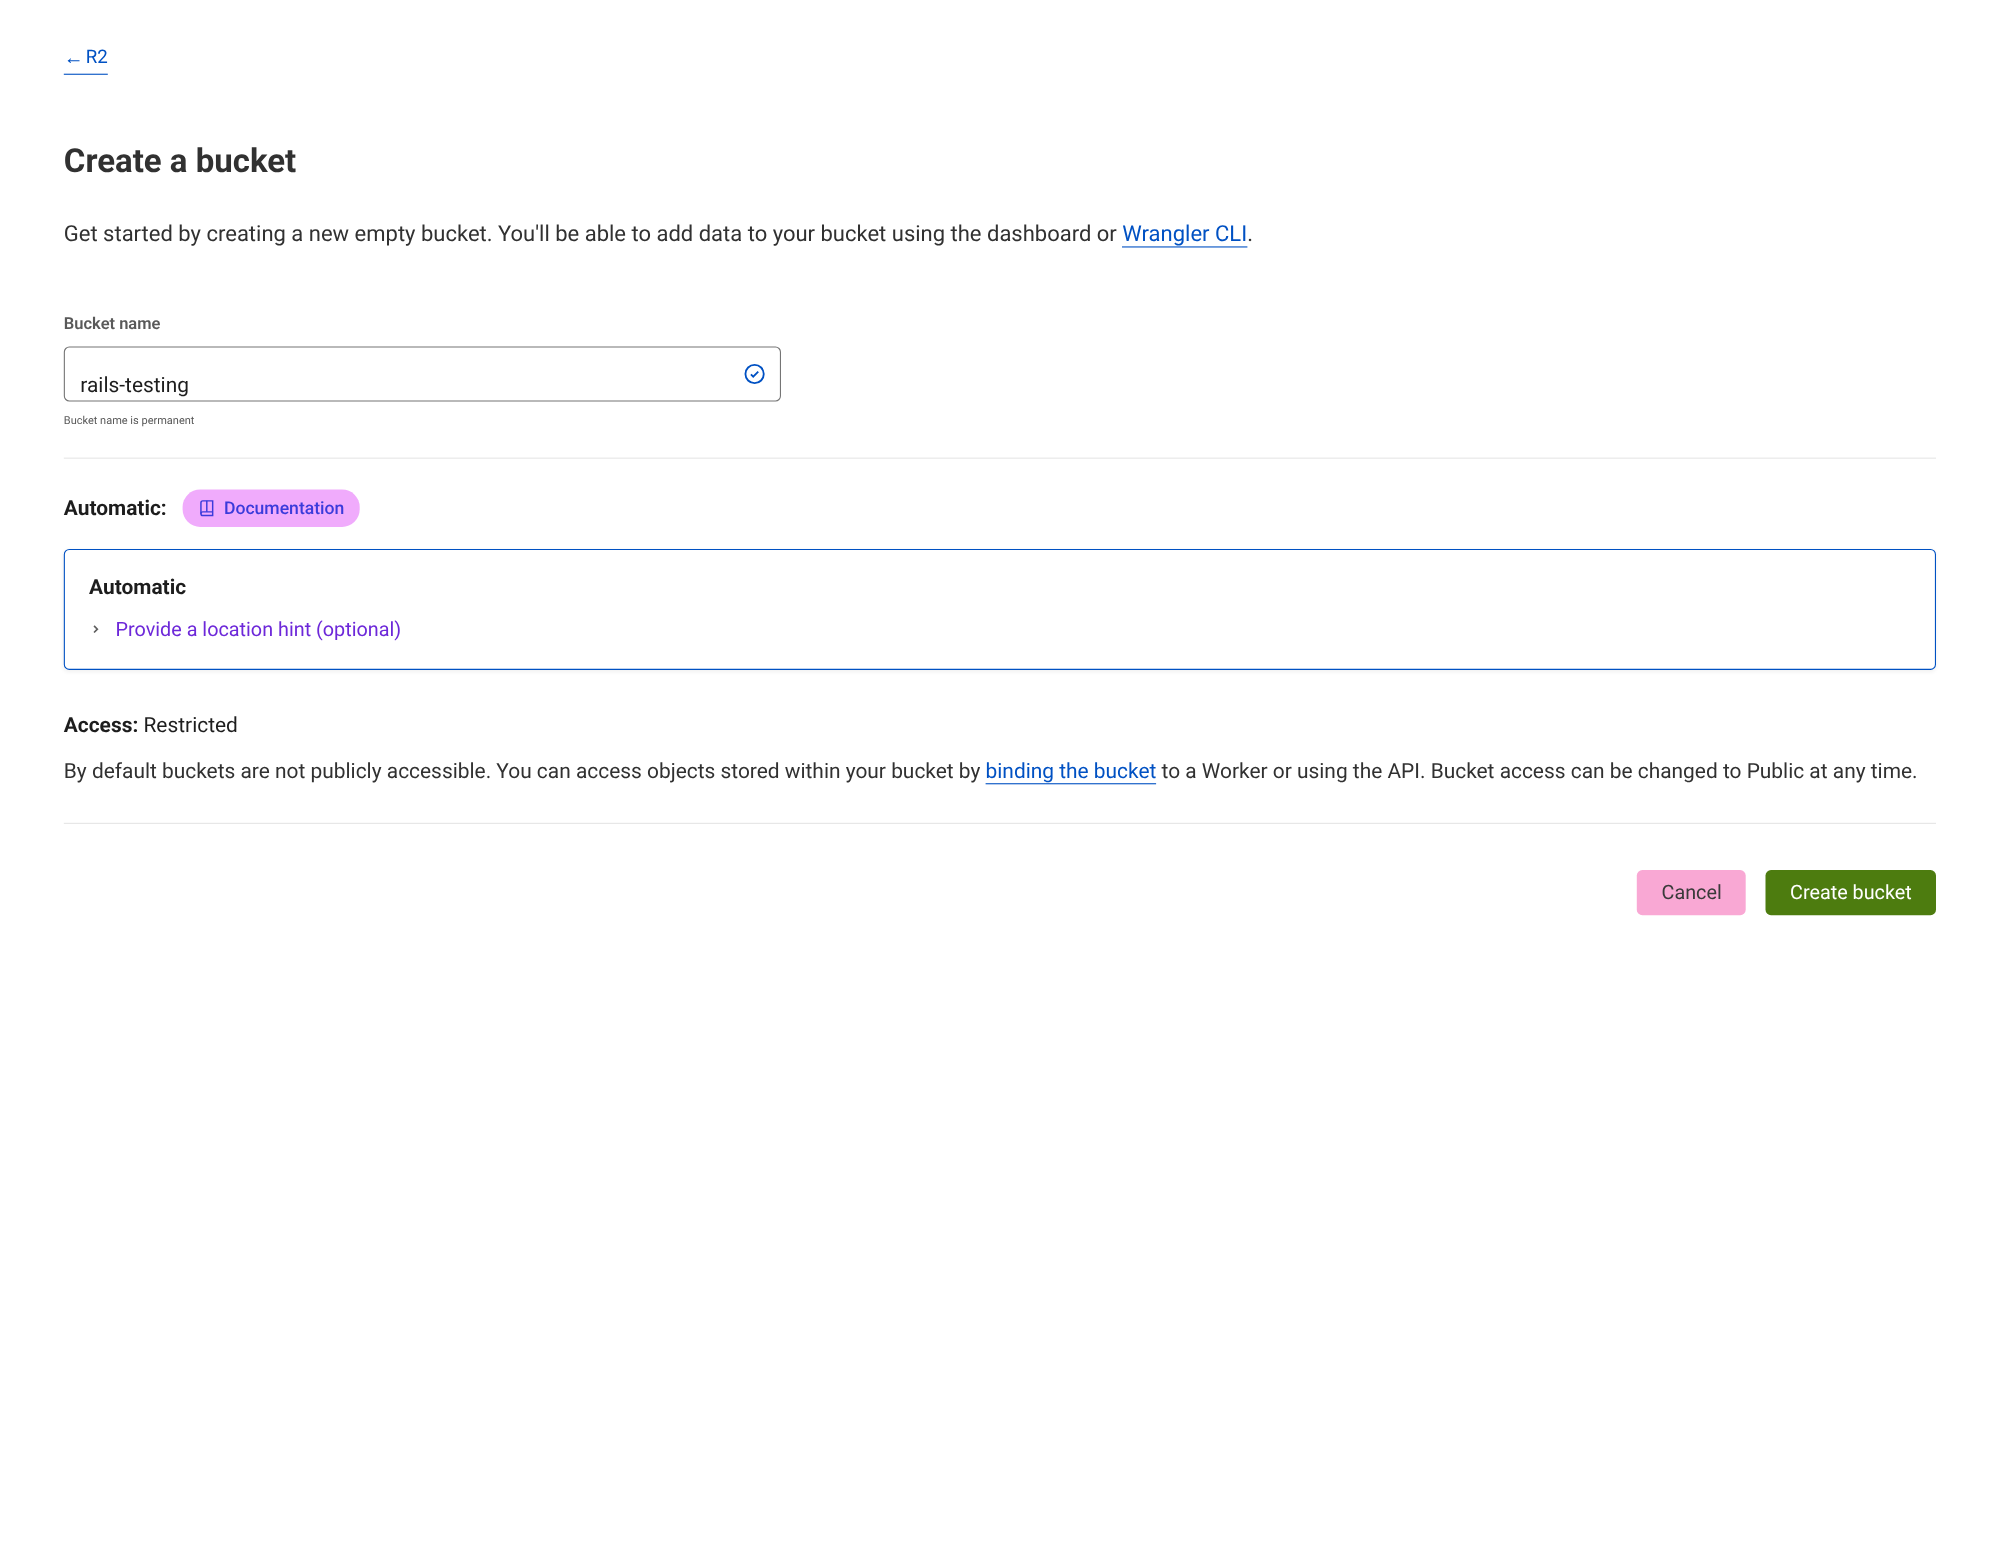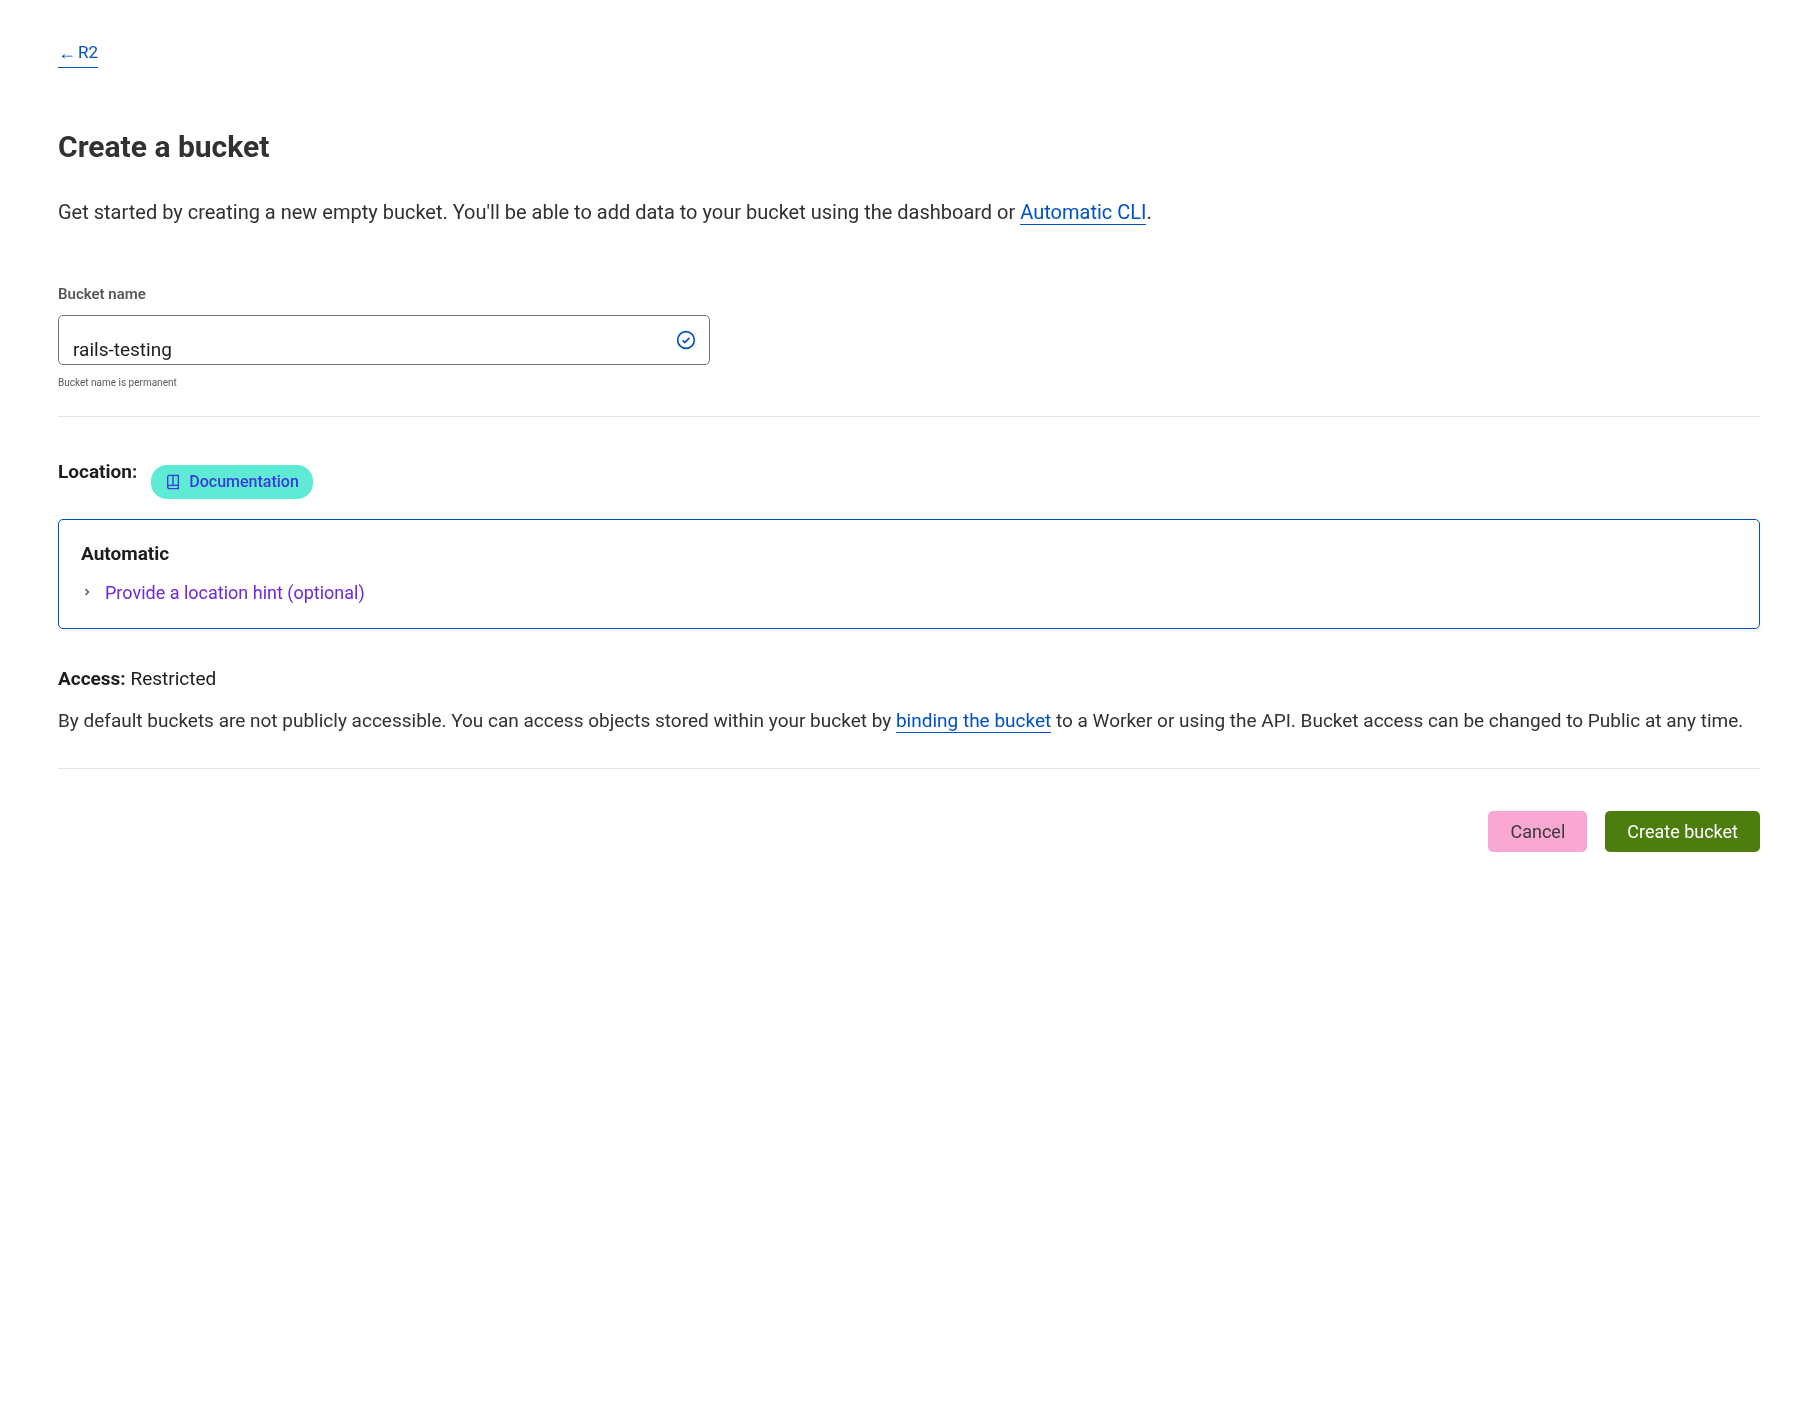--- a/index.html
+++ b/index.html
@@ -99,28 +99,27 @@
     }
     .section-label {
       font-size: 19px;
       font-weight: 700;
       color: #1d1d1d;
     }
     .doc-pill {
       display: inline-flex;
       align-items: center;
       gap: 8px;
-      background: #5eead4;
+      background: #f0abfc;
       color: #3b3bdb;
       padding: 5px 14px;
       border-radius: 16px;
       font-size: 16px;
       font-weight: 500;
       cursor: pointer;
-      margin-top: 20px;
     }
     .doc-icon {
       width: 16px;
       height: 16px;
     }
     .location-card {
       border: 1.5px solid #0051c3;
       border-radius: 5px;
       padding: 20px 36px 22px 22px;
       margin-bottom: 36px;
@@ -196,37 +195,37 @@
 
 
 <a class="back-link">
   <span class="back-arrow">←</span>
     <span>R2</span>
 </a>
 
 <h1 class="page-title">Create a bucket</h1>
 
 <p class="intro-text">
-  <span>Get started by creating a new empty bucket. You'll be able to add data to your bucket using the dashboard or </span><a class="link">Automatic CLI</a><span>.</span>
+  <span>Get started by creating a new empty bucket. You'll be able to add data to your bucket using the dashboard or </span><a class="link">Wrangler CLI</a><span>.</span>
 </p>
 
 <label class="field-label">Bucket name</label>
 <div class="input-wrapper">
   <input type="text" class="text-input" value="rails-testing" style="">
   <svg class="input-check" viewBox="0 0 24 24" fill="none" stroke="currentColor" stroke-width="2">
     <circle cx="12" cy="12" r="10"></circle>
     <path d="M8 12.5l2.5 2.5L16 9.5"></path>
   </svg>
 </div>
 <div class="helper-text">Bucket name is permanent</div>
 
 <hr class="divider">
 
 <div class="section-header">
-  <span class="section-label">Location:</span>
+  <span class="section-label">Automatic:</span>
   <span class="doc-pill">
     <svg class="doc-icon" viewBox="0 0 24 24" fill="none" stroke="currentColor" stroke-width="2">
       <path d="M4 19.5A2.5 2.5 0 0 1 6.5 17H20"></path>
       <path d="M6.5 2H20v20H6.5A2.5 2.5 0 0 1 4 19.5v-15A2.5 2.5 0 0 1 6.5 2z"></path>
       <line x1="12" y1="2" x2="12" y2="17"></line>
     </svg>
     <span>Documentation</span>
   </span>
 </div>
 

